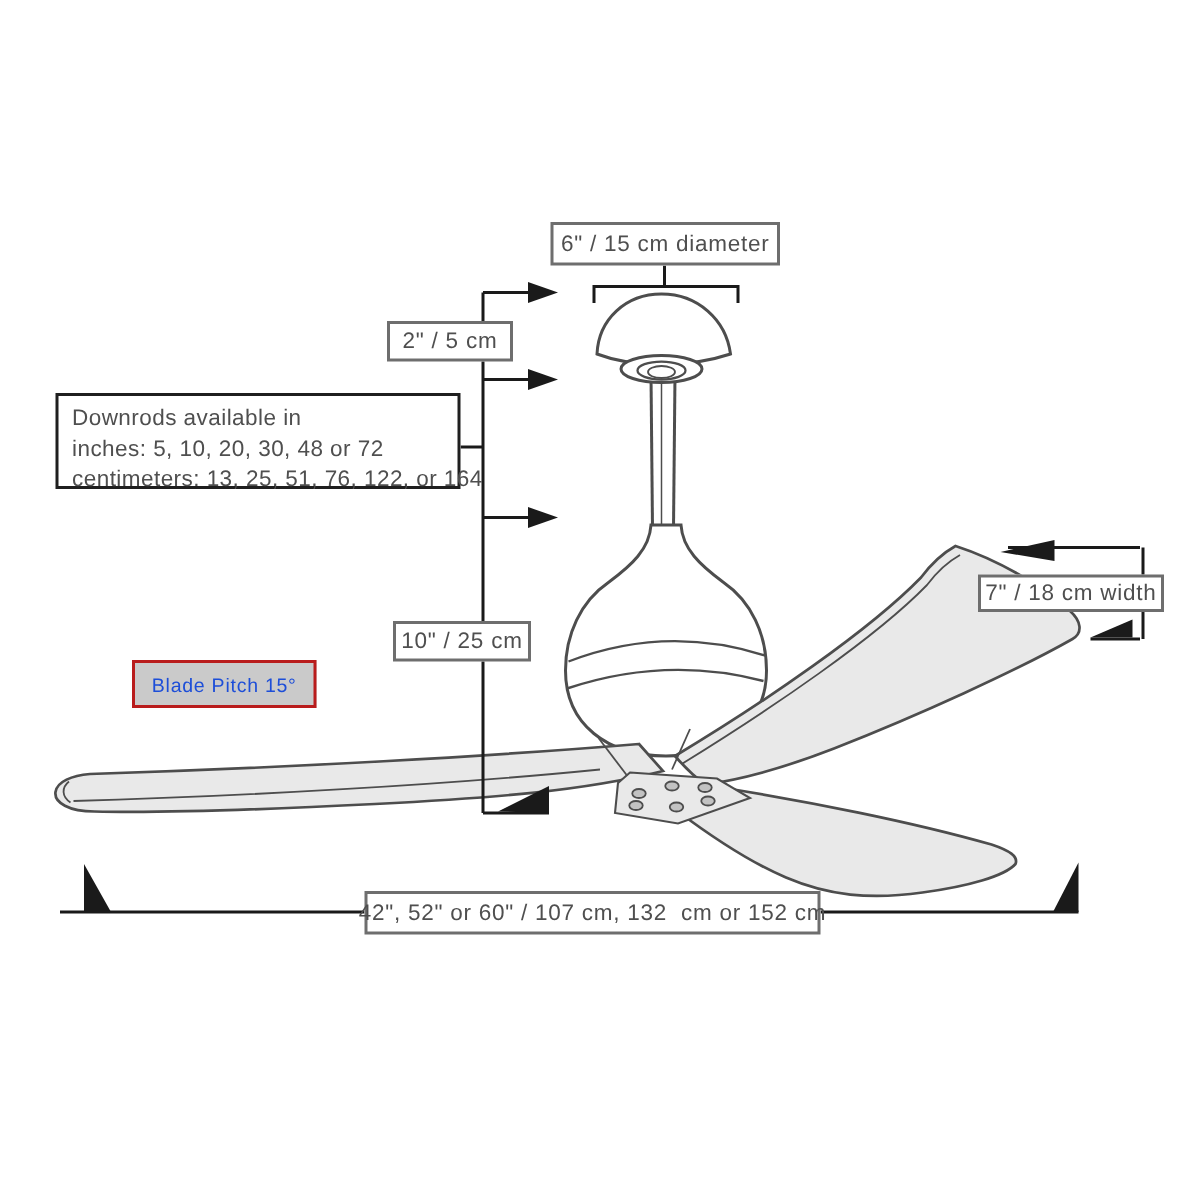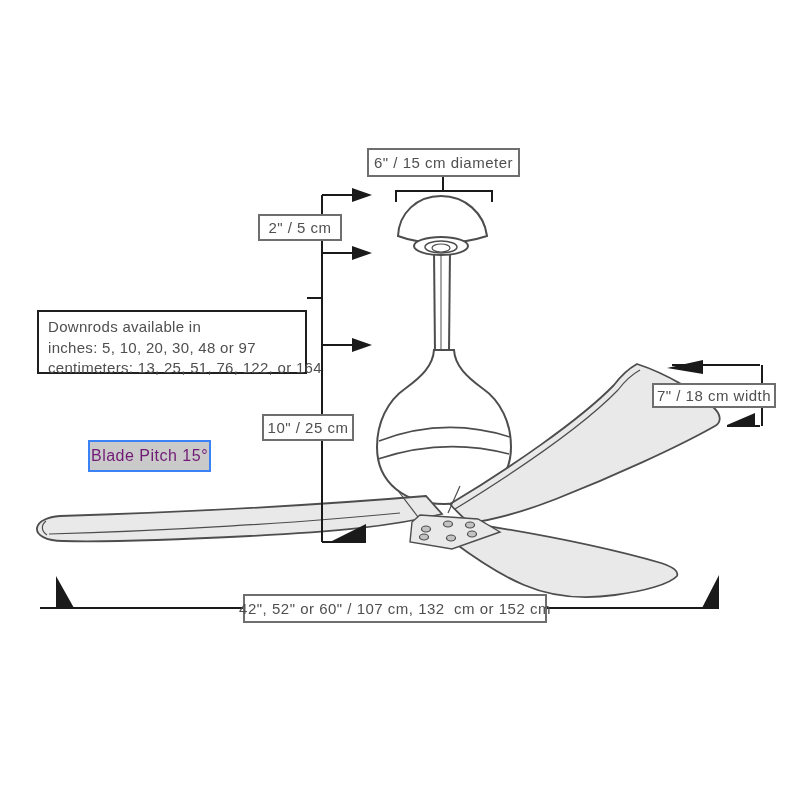--- a/index.html
+++ b/index.html
@@ -13,22 +13,22 @@
     color:#4f4f4f; font-size:15px; letter-spacing:0.5px;
     display:flex; align-items:center; justify-content:center;
     box-sizing:border-box; white-space:pre;
   }
   .note-box {
     position:absolute; background:#ffffff; border:2px solid #1f1f1f;
     color:#4f4f4f; font-size:15px; letter-spacing:0.3px; line-height:1.38;
     box-sizing:border-box; padding:5px 9px; text-align:left; white-space:nowrap;
   }
   .badge {
-    position:absolute; background:#cacaca; border:2px solid #3b82f6;
-    color:#701a75; font-size:16px; letter-spacing:0.5px;
+    position:absolute; background:#cacaca; border:2px solid #b91c1c;
+    color:#1d4ed8; font-size:13px; letter-spacing:0.5px;
     display:flex; align-items:center; justify-content:center; box-sizing:border-box;
   }
   .note-line { display:block; }
 </style>
 </head>
 <body>
 
 <div id="canvas">
 
   <svg id="fan-svg" width="800" height="800" viewBox="0 0 800 800">
@@ -145,23 +145,23 @@
   </svg>
 
   <div class="dim-label" style="left:367px; top:148px; width:153px; height:29px;">
     <span>6" / 15 cm diameter</span>
   </div>
 
   <div class="dim-label" style="left:258px; top:214px; width:84px; height:27px;">
     <span>2" / 5 cm</span>
   </div>
 
-  <div class="note-box" style="left:37px; top:262px; width:270px; height:64px;margin-top:48px;">
+  <div class="note-box" style="left:37px; top:262px; width:270px; height:64px;">
     <span class="note-line">Downrods available in</span>
-    <span class="note-line">inches: 5, 10, 20, 30, 48 or 97</span>
+    <span class="note-line">inches: 5, 10, 20, 30, 48 or 72</span>
     <span class="note-line">centimeters: 13, 25, 51, 76, 122, or 164</span>
   </div>
 
   <div class="dim-label" style="left:262px; top:414px; width:92px; height:27px;">
     <span>10" / 25 cm</span>
   </div>
 
   <div class="badge" style="left:88px; top:440px; width:123px; height:32px;">
     <span>Blade Pitch 15°</span>
   </div>

